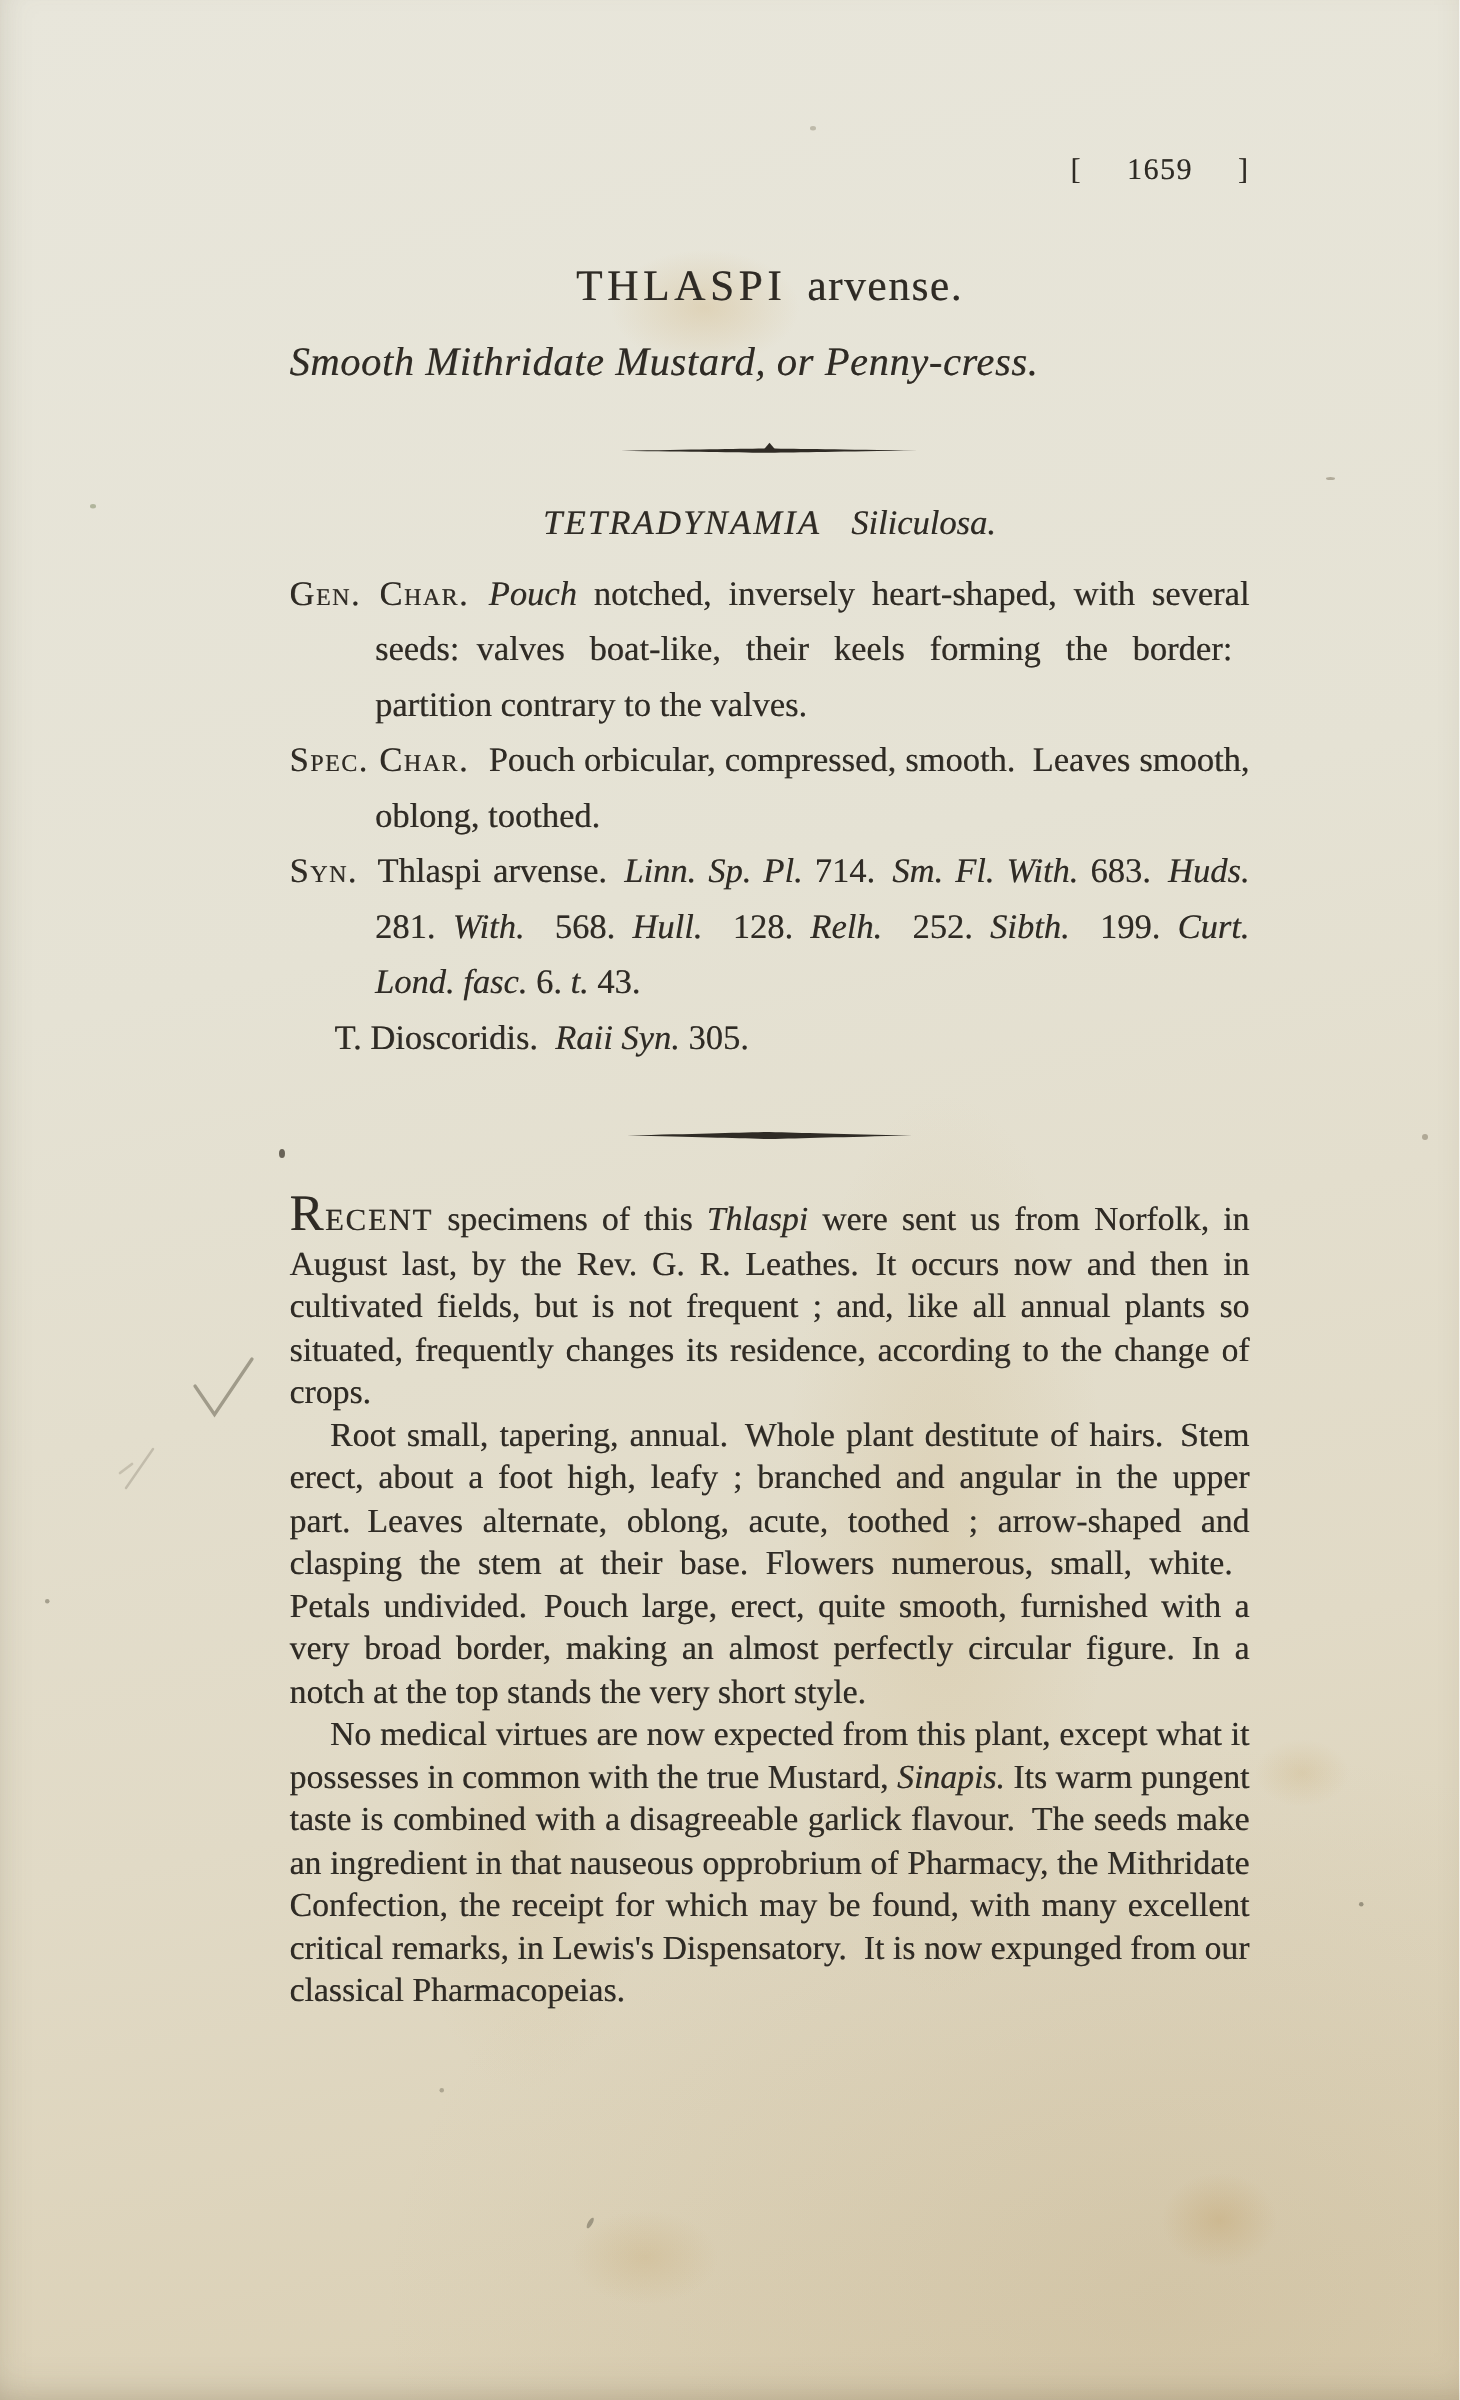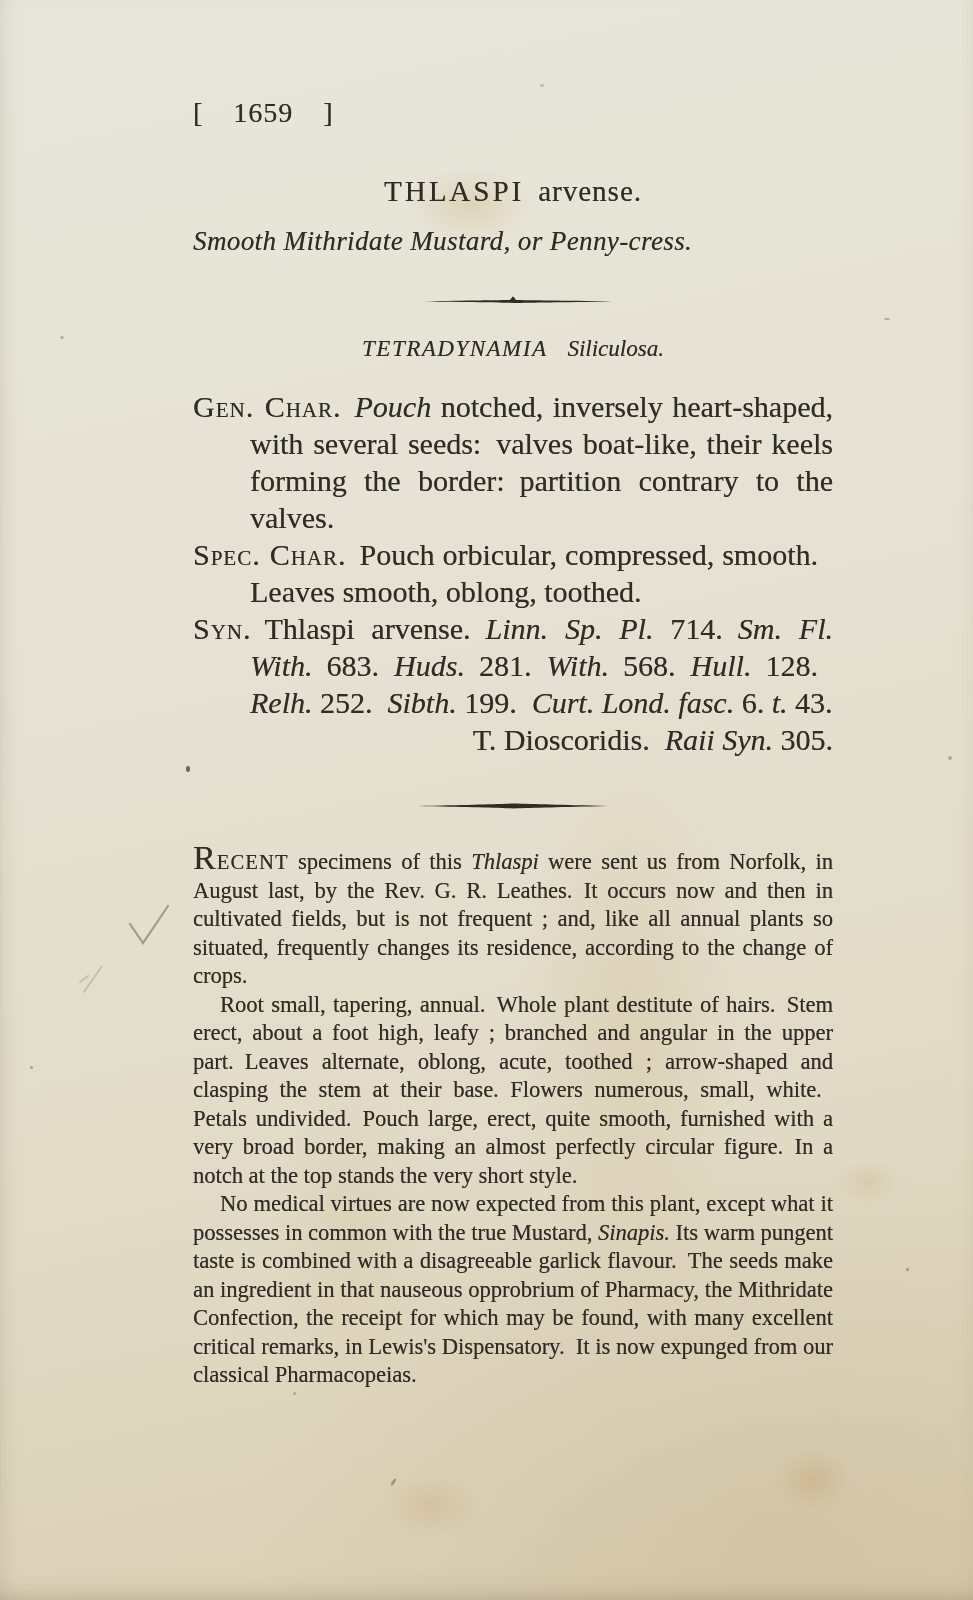--- a/index.html
+++ b/index.html
@@ -30,22 +30,22 @@
   .content {
     position: absolute;
     left: 193px; top: 96px;
     width: 640px;
     text-rendering: optimizeLegibility;
   }
   .ink { text-shadow: 0.25px 0 0 rgba(47,43,37,0.6); }
 
   
   .pagenum {
-    text-align: left;
-    font-size: 28px; line-height: 34px;
+    text-align: right;
+    font-size: 20px; line-height: 34px;
     letter-spacing: 1px;
   }
   .pagenum .pn { margin: 0 30px; }
   .title {
     margin: 44px 0 0 0;
     text-align: center;
     font-size: 29px; line-height: 34px; font-weight: normal;
   }
   .title .genus { letter-spacing: 3px; }
   .title .species { margin-left: 14px; letter-spacing: 1px; }
@@ -66,32 +66,32 @@
   .taxo {
     margin: 25px 0 0 0;
     text-align: center;
     font-style: italic; font-weight: normal;
     font-size: 23px; line-height: 30px;
   }
   .taxo .taxo-class { letter-spacing: 1.5px; }
   .taxo .taxo-order { margin-left: 20px; }
 
   
-  .entries { margin-top: 24px; font-size: 30px; line-height: 37px; }
+  .entries { margin-top: 13px; font-size: 23px; line-height: 37px; }
   .entry {
     margin: 0;
     padding-left: 57px; text-indent: -57px;
     text-align: justify;
   }
   .entry-label {
     font-variant: small-caps;
     letter-spacing: 1px;
     margin-right: 13px;
   }
-  .entry.syn2 { padding-left: 30px; text-indent: 0; text-align: right; }
+  .entry.syn2 { padding-left: 30px; text-indent: 0; text-align: left; }
 
   
   .body-block { margin-top: 27px; font-size: 22.5px; line-height: 28.5px; }
   .body-p { margin: 0; text-align: justify; }
   .body-p.indent { text-indent: 27px; }
   .initial { font-size: 34px; line-height: 1; letter-spacing: 1px; }
   .initial-rest { font-size: 20.5px; letter-spacing: 1.2px; }
   i { font-style: italic; }
 
   

